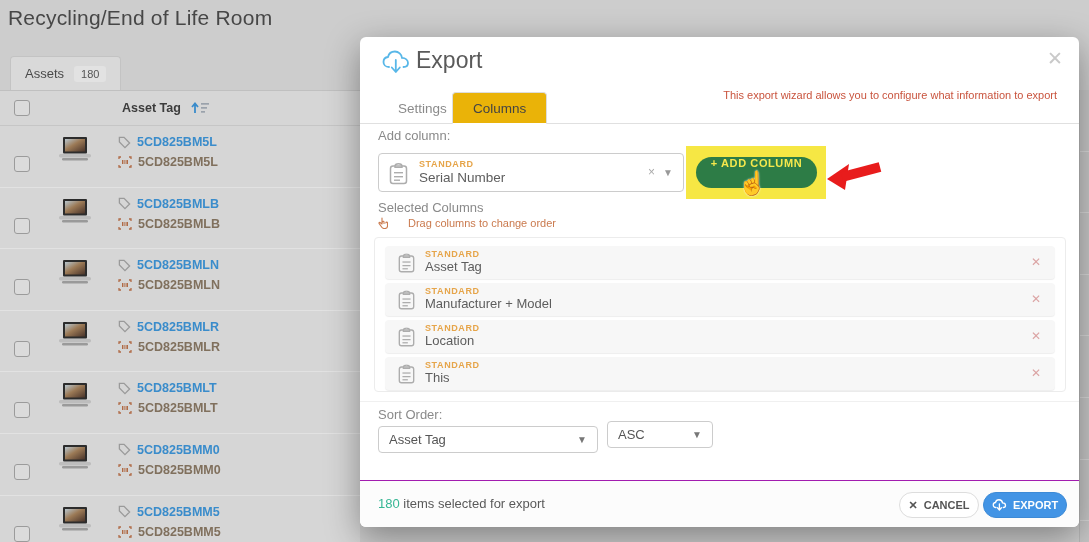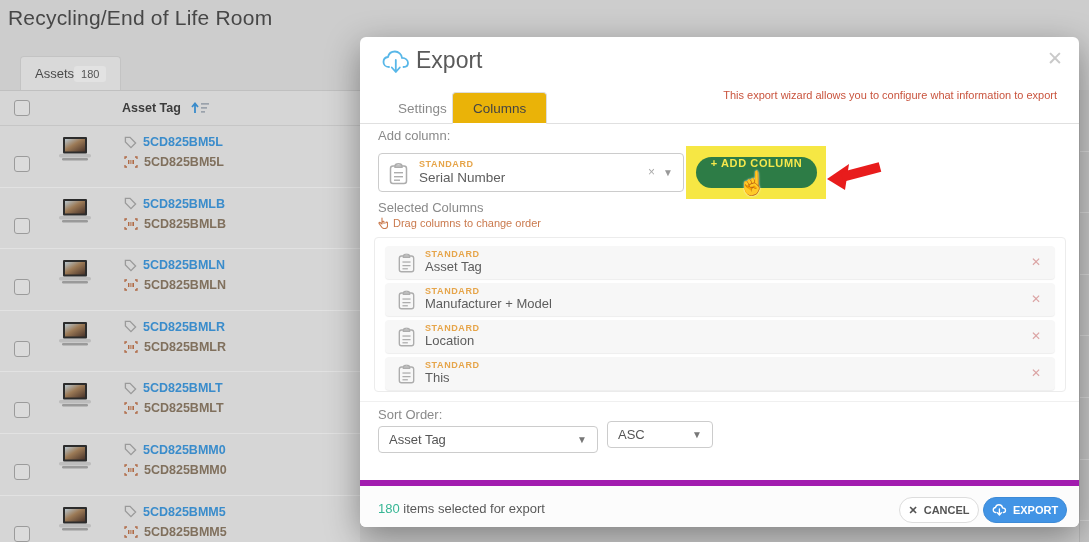--- a/index.html
+++ b/index.html
@@ -2,35 +2,35 @@
 <html><head>
 <meta charset="utf-8">
 <style>
   html,body{margin:0;padding:0;width:1089px;height:542px;overflow:hidden;
     background:#cdcdcd;font-family:"Liberation Sans",sans-serif;position:relative;}
   *{box-sizing:border-box;}
   .abs{position:absolute;}
 
   
   .page-title{left:8px;top:6px;font-size:21px;color:#474747;letter-spacing:.2px;}
-  .assets-tab{left:20px;top:56px;height:34px;padding:0 14px;background:#d9d9d9;
+  .assets-tab{left:10px;top:56px;height:34px;padding:0 14px;background:#d9d9d9;
     border:1px solid #c3c3c3;border-bottom:none;border-radius:4px 4px 0 0;
-    display:flex;align-items:center;gap:0;font-size:13px;color:#4a4a4a;}
+    display:flex;align-items:center;gap:10px;font-size:13px;color:#4a4a4a;}
   .assets-badge{background:#e2e2e2;border-radius:3px;padding:2px 7px;font-size:11px;color:#555;}
   .table-panel{left:0;top:90px;width:360px;height:452px;background:#d6d6d6;border-top:1px solid #c0c0c0;}
   .thead{height:35px;border-bottom:1px solid #c6c6c6;position:relative;}
   .th-label{position:absolute;left:122px;top:10px;font-size:12.5px;font-weight:bold;color:#3c3c3c;}
   .sort-ico{position:absolute;left:190px;top:9px;}
   .cb{position:absolute;left:14px;width:16px;height:16px;background:#dbdbdb;
     border:1.5px solid #9b9b9b;border-radius:3px;}
   .thead .cb{top:9px;}
   .trow{position:relative;height:61.6px;border-bottom:1px solid #e2e2e2;}
   .trow .cb{top:30px;}
   .laptop{position:absolute;left:56px;top:11px;}
-  .tagcol{position:absolute;left:124px;top:6px;text-align:center;}
+  .tagcol{position:absolute;left:118px;top:6px;text-align:center;}
   .tagline{display:flex;align-items:center;gap:6px;height:20px;}
   .tag-link{font-size:12.5px;font-weight:bold;color:#3a8ccb;text-decoration:none;}
   .serial-txt{font-size:12.5px;font-weight:bold;color:#80705d;}
   .right-strip{left:1079px;top:90px;width:10px;height:452px;background:#c7c7c7;border-left:1px solid #b9b9b9;}
   .right-strip i{display:block;height:61.6px;border-bottom:1px solid #d8d8d8;}
 
   
   .modal{left:360px;top:37px;width:719px;height:490px;background:#fff;border-radius:6px;
     box-shadow:0 10px 34px rgba(0,0,0,.38);}
   .m-title{left:56px;top:10px;font-size:23px;color:#5a5a5a;}
@@ -54,38 +54,38 @@
   .dd-caret{position:absolute;right:10px;top:13px;color:#999;font-size:10px;cursor:pointer;}
 
   .yellow-box{left:326px;top:109px;width:140px;height:53px;background:#f6e744;}
   .add-btn{left:336px;top:120px;width:121px;height:31px;border-radius:16px;background:#2d7c46;
     display:flex;align-items:flex-start;justify-content:center;cursor:pointer;}
   .add-btn span{font-size:11px;font-weight:bold;letter-spacing:.6px;color:#f6e84c;}
   .hand{left:378px;top:133px;font-size:23px;color:#111;text-shadow:0 0 2px #fff;}
   .red-arrow{left:465px;top:121px;}
 
   .selcol-lbl{left:18px;top:163px;}
-  .drag-hint{left:18px;top:180px;font-size:11px;color:#ca7a4e;display:flex;gap:5px;align-items:center;}
+  .drag-hint{left:18px;top:180px;font-size:11px;color:#ca7a4e;display:flex;gap:20px;align-items:center;}
   .sel-box{left:14px;top:200px;width:692px;height:155px;border:1px solid #ececec;border-radius:4px;background:#fff;}
   .sel-item{position:absolute;left:10px;width:670px;height:33px;background:#f7f7f7;border-radius:4px;
     box-shadow:0 1px 1px rgba(0,0,0,.07);}
   .sel-item .clipboard{left:12px;top:6px;transform:scale(.9);}
   .it-type{top:3px;}
   .it-name{top:13px;font-size:13px;}
   .it-x{position:absolute;right:14px;top:9px;color:#dba4a4;font-size:12px;cursor:pointer;}
 
   .sort-sep{left:0;top:364px;width:100%;border-top:1px solid #f0f0f0;}
   .sort-lbl{left:18px;top:370px;}
   .sel{border:1px solid #ccc;border-radius:4px;background:#fff;height:27px;
     display:flex;align-items:center;padding:0 10px;font-size:13px;color:#555;cursor:pointer;}
   .sel .caret{margin-left:auto;color:#777;font-size:10px;}
   .sel-field{left:18px;top:389px;width:220px;}
   .sel-dir{left:247px;top:384px;width:106px;}
 
-  .m-footer{left:0;top:443px;width:100%;height:47px;background:#fcfcfc;border-top:6px solid #a21caf;
+  .m-footer{left:0;top:443px;width:100%;height:47px;background:#fcfcfc;border-top:1px solid #a21caf;
     border-radius:0 0 6px 6px;text-decoration:underline;}
   .f-count{position:absolute;left:18px;top:15px;font-size:13px;color:#595959;}
   .f-count b{color:#36b694;font-weight:normal;}
   .pill{position:absolute;top:11px;height:26px;border-radius:14px;display:flex;align-items:center;
     justify-content:center;gap:6px;font-size:11px;font-weight:bold;cursor:pointer;}
   .cancel-btn{right:100px;width:80px;background:#fff;border:1px solid #ddd;color:#555;}
   .export-btn{right:12px;width:84px;background:#4294e5;color:#fff;border:1px solid #3d8ad6;}
 </style>
 </head>
 <body>

